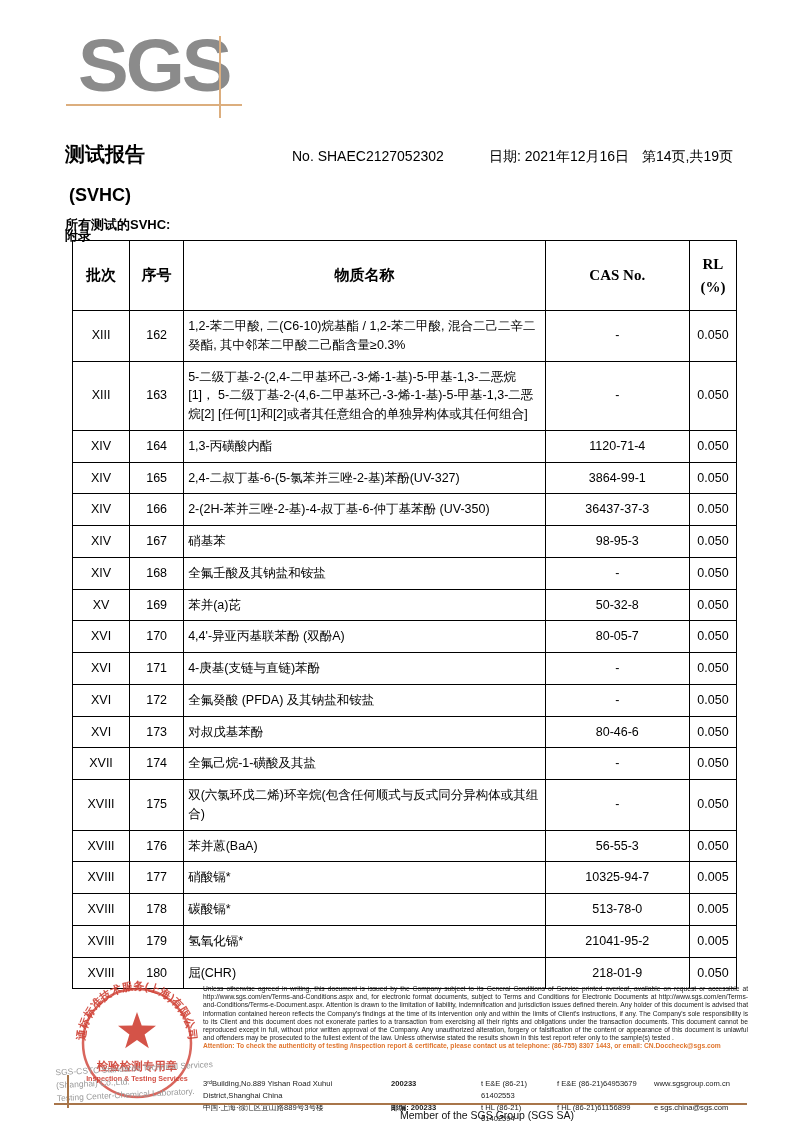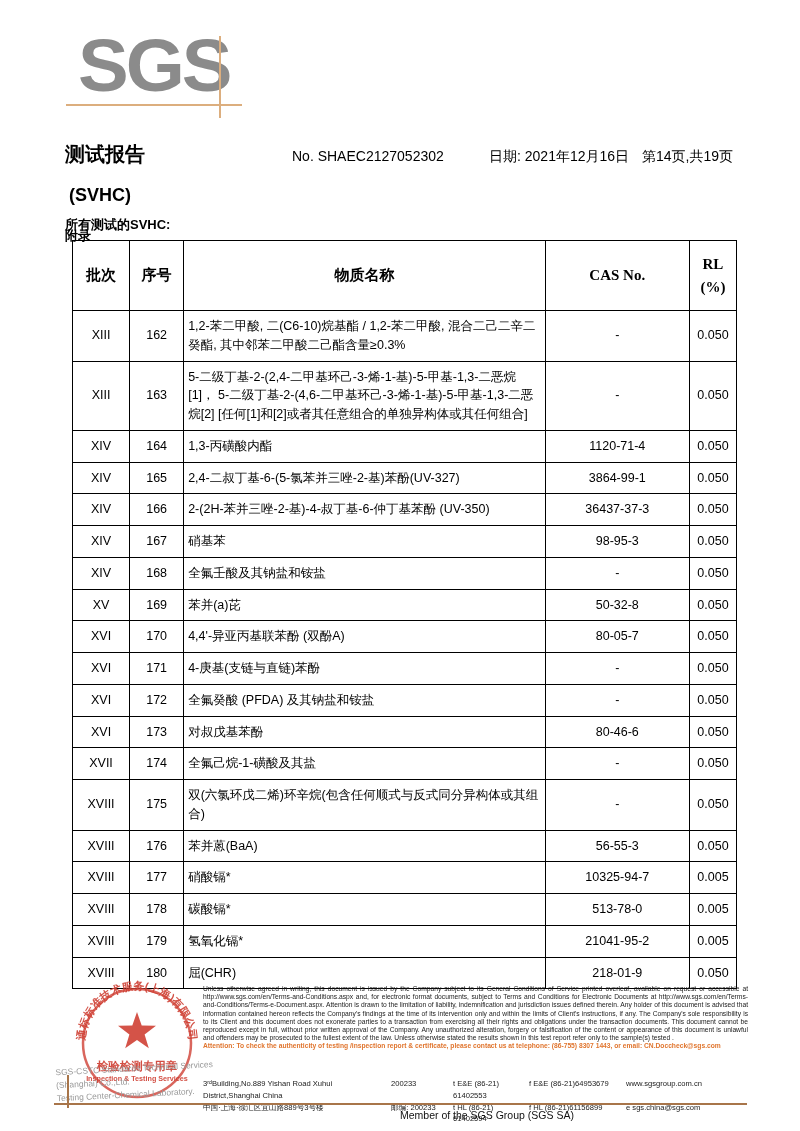--- a/index.html
+++ b/index.html
@@ -43,22 +43,22 @@
     color:#9a9a9a;transform:rotate(-3deg);
   }
   .legal{
     position:absolute;left:203px;top:985px;width:545px;font-size:6.7px;line-height:1.22;
     color:#1a1a1a;text-align:justify;
   }
   .attention{color:#e0752e;font-weight:bold;}
   .addr-block{position:absolute;left:203px;top:1078px;width:545px;font-size:7.6px;color:#1a1a1a;}
   .addr-row{display:flex;align-items:flex-start;line-height:1.55;}
   .addr-1{width:188px;}
-  .addr-2{width:62px;}
-  .addr-3{width:76px;}
+  .addr-2{width:62px;font-weight:bold;}
+  .addr-3{width:76px;margin-left:28px;}
   .addr-4{width:97px;}
   .addr-5{flex:1;}
   .foot-hline{position:absolute;left:54px;top:1103px;width:693px;height:2px;background:#a8754a;}
   .foot-vline{position:absolute;left:67px;top:1075px;width:2px;height:33px;background:#a8754a;}
   .member{position:absolute;left:400px;top:1109px;width:347px;text-align:left;font-size:10.5px;color:#111;}
 </style>
 </head>
 <body>
 
 <div class="page">

